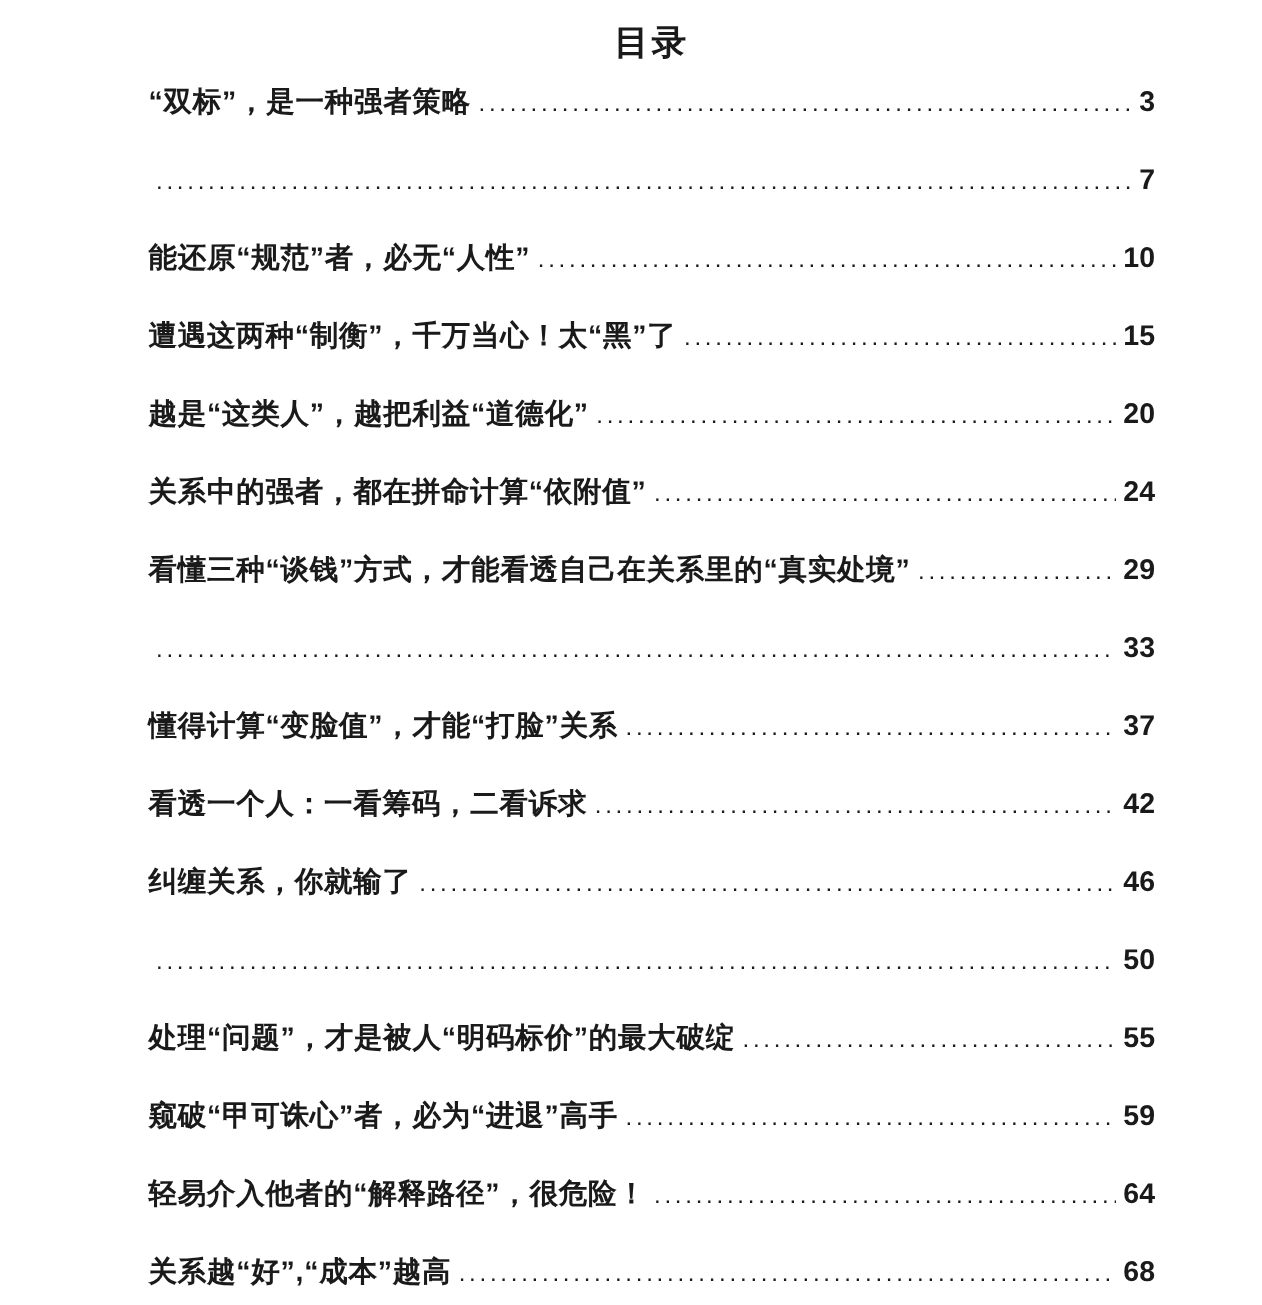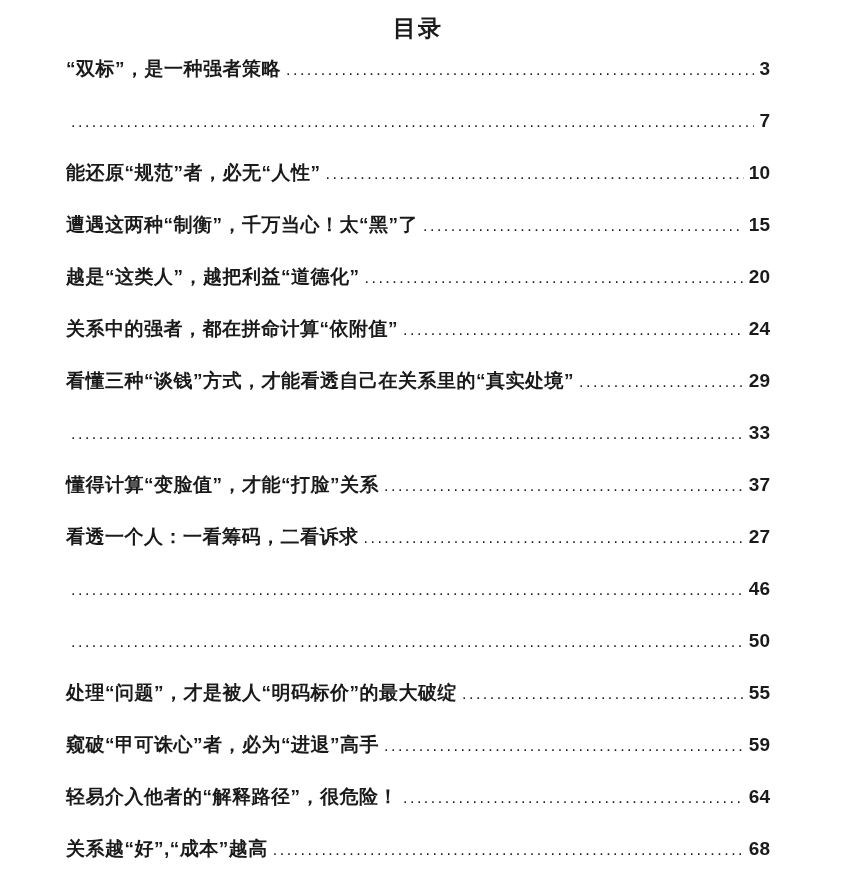--- a/index.html
+++ b/index.html
@@ -10,21 +10,21 @@
     overflow: hidden;
   }
   body {
     font-family: "Liberation Sans", sans-serif;
     color: #1a1a1a;
   }
   .doc-page {
     width: 841px;
     height: 870px;
     background: #ffffff;
-    padding: 14px 71px 0 66px;
+    padding: 14px 71px 0 99px;
   }
   .doc-title {
     text-align: center;
     font-size: 23px;
     line-height: 28px;
     font-weight: 700;
     letter-spacing: 2px;
     margin-bottom: 16px;
   }
   .toc-list {
@@ -121,24 +121,25 @@
 
     <div class="toc-row">
       <span class="toc-entry-title">懂得计算“变脸值”，才能“打脸”关系</span>
       <span class="toc-dots"></span>
       <span class="toc-page-num">37</span>
     </div>
 
     <div class="toc-row">
       <span class="toc-entry-title">看透一个人：一看筹码，二看诉求</span>
       <span class="toc-dots"></span>
-      <span class="toc-page-num">27</span>
+      <span class="toc-page-num">42</span>
     </div>
 
     <div class="toc-row">
+      <span class="toc-entry-title">纠缠关系，你就输了</span>
       <span class="toc-dots"></span>
       <span class="toc-page-num">46</span>
     </div>
 
     <div class="toc-row">
       <span class="toc-dots"></span>
       <span class="toc-page-num">50</span>
     </div>
 
     <div class="toc-row">

